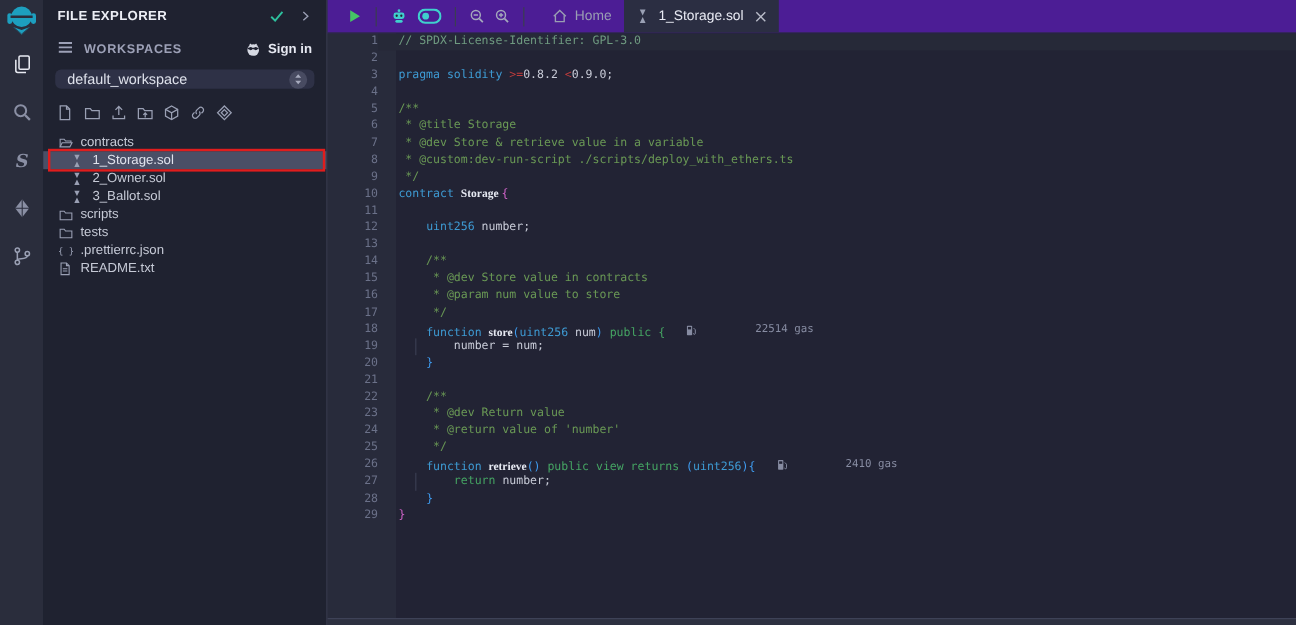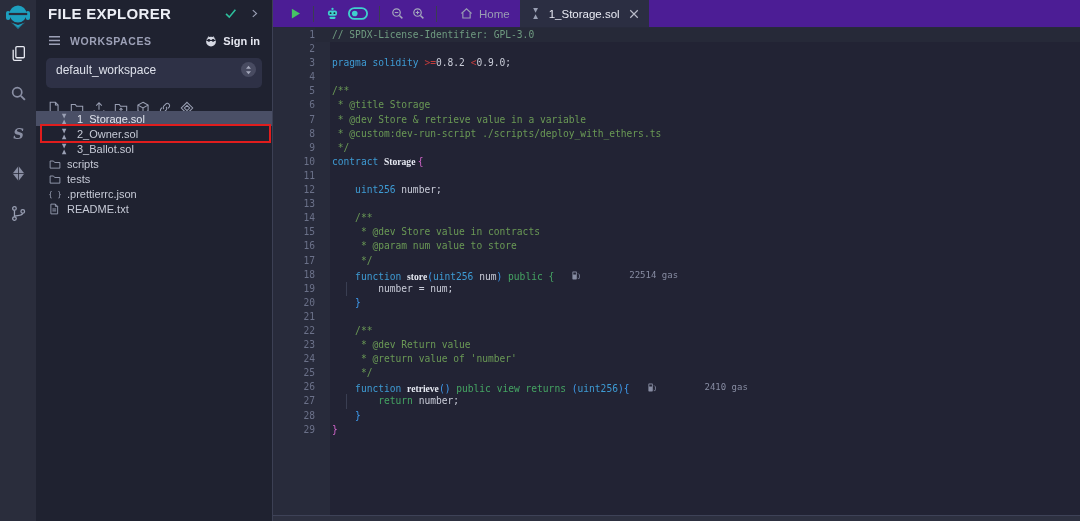--- a/index.html
+++ b/index.html
@@ -6,28 +6,28 @@
   #app{position:relative;width:1080px;height:521px;background:#222334;overflow:hidden;
        font-family:"Liberation Sans",sans-serif;display:flex;}
   
   #activity-bar{width:36px;flex:0 0 36px;background:#2a2d3c;display:flex;flex-direction:column;align-items:center;}
   #remix-logo{margin-top:4px;width:24px;height:26px;}
   .act-ic{width:36px;height:34px;display:flex;align-items:center;justify-content:center;cursor:pointer;margin-top:6px;}
   .act-ic svg{width:17px;height:17px;}
   
   #side-panel{width:236px;flex:0 0 236px;background:#1f2230;border-right:1px solid #3c4054;position:relative;color:#c6cad6;}
   .sp-header{height:27px;display:flex;align-items:center;padding:0 12px;}
-  .sp-title{flex:1;font-size:15px;font-weight:bold;color:#eceef5;letter-spacing:.3px;}
+  .sp-title{flex:1;font-size:11px;font-weight:bold;color:#eceef5;letter-spacing:.3px;}
   .sp-header .hic{margin-left:12px;display:flex;}
   .ws-row{margin-top:6px;padding:0 12px;display:flex;align-items:center;height:16px;}
   .ws-label{margin-left:9px;flex:1;font-size:10.5px;font-weight:bold;letter-spacing:.6px;color:#9da1b7;}
   .signin{display:flex;align-items:center;cursor:pointer;}
   .signin-label{margin-left:5px;font-size:11px;font-weight:bold;color:#e6e8f1;}
-  .ws-select{margin:9px 10px 0;height:23px;background:#2e3146;border-radius:5px;display:flex;align-items:center;
-             padding:0 6px 7px 10px;cursor:pointer;}
+  .ws-select{margin:9px 10px 0;height:16px;background:#2e3146;border-radius:5px;display:flex;align-items:center;
+             padding:0 6px 0 10px;cursor:pointer;}
   .ws-value{flex:1;font-size:12px;color:#dde0ea;}
   .ws-caret{width:15px;height:15px;border-radius:50%;background:#484b61;display:flex;align-items:center;justify-content:center;}
   .ft-icons{display:flex;gap:8px;padding:13px 0 0 12px;}
   .ft-icons .fic{width:14px;height:14px;cursor:pointer;display:flex;}
   
   #tree{position:absolute;top:111px;left:0;right:0;}
   .tr{height:15px;display:flex;align-items:center;font-size:11px;color:#c6cad6;cursor:pointer;}
   .tr .tic{width:12px;height:12px;display:flex;margin-right:6px;flex:0 0 12px;}
   .tr.ind0{padding-left:13px;}
   .tr.ind1{padding-left:23px;}
@@ -197,20 +197,29 @@
         </span>
         <span class="fic">
           <svg viewBox="0 0 16 16">
             <path d="M8 1.5 L14.5 8 8 14.5 1.5 8 Z" stroke="#9aa0b4" stroke-width="1.2" fill="none"></path>
             <path d="M8 5 L11 8 8 11 5 8 Z" stroke="#9aa0b4" stroke-width="1.2" fill="none"></path>
           </svg>
         </span>
       </div>
 
     <div id="tree">
+        <div class="tr ind0">
+          <span class="tic">
+            <svg viewBox="0 0 16 14">
+              <path d="M1.5 11.5 V3 h4.5 l1.5 2 h6 v2" stroke="#9aa0b4" stroke-width="1.2" fill="none"></path>
+              <path d="M1.5 11.5 l2.2-4.5 h11 l-2.4 4.5 Z" stroke="#9aa0b4" stroke-width="1.2" fill="none"></path>
+            </svg>
+          </span>
+          <span>contracts</span>
+        </div>
         <div class="tr ind1 sel">
           <span class="tic">
             <svg viewBox="0 0 12 14">
               <path d="M3.4 1 h5.2 L6 6.3 Z" fill="#9aa0b4"></path>
               <path d="M8.6 13 H3.4 L6 7.7 Z" fill="#9aa0b4"></path>
             </svg>
           </span>
           <span>1_Storage.sol</span>
         </div>
         <div class="tr ind1">

